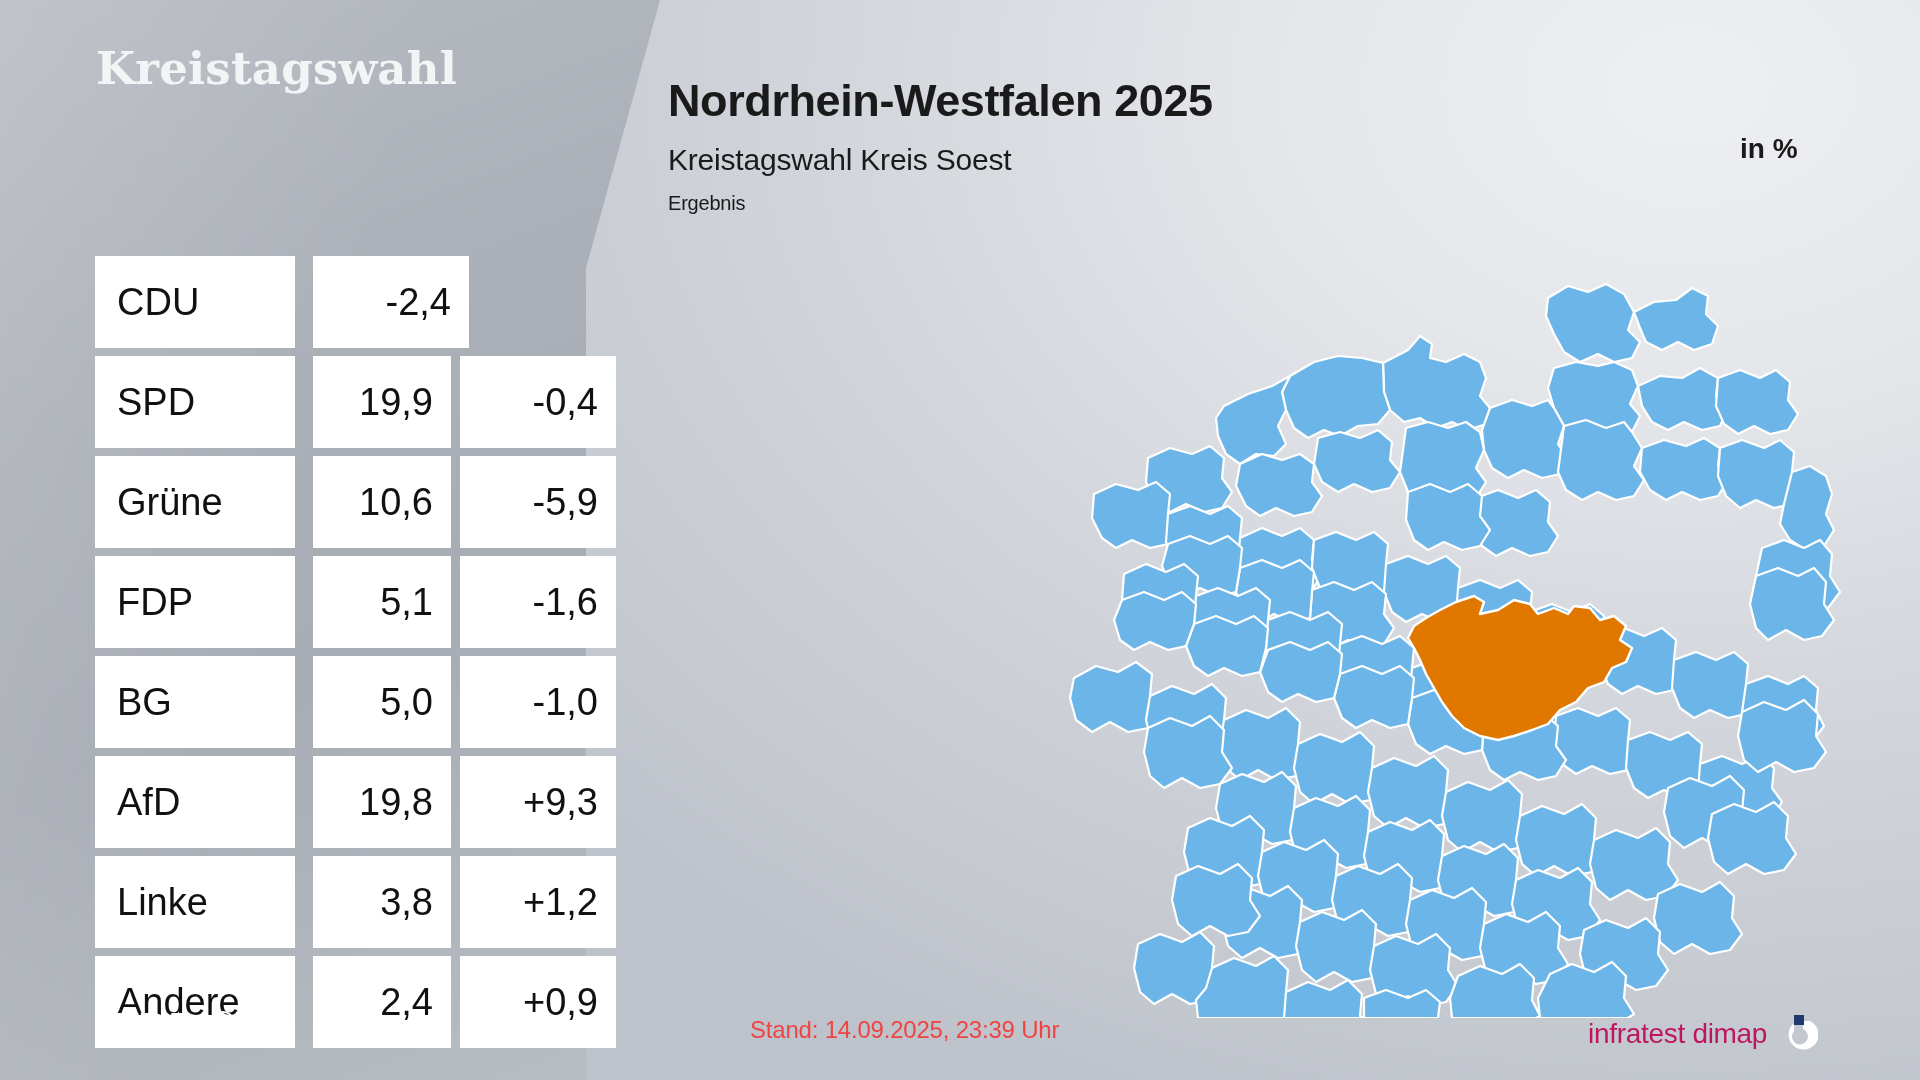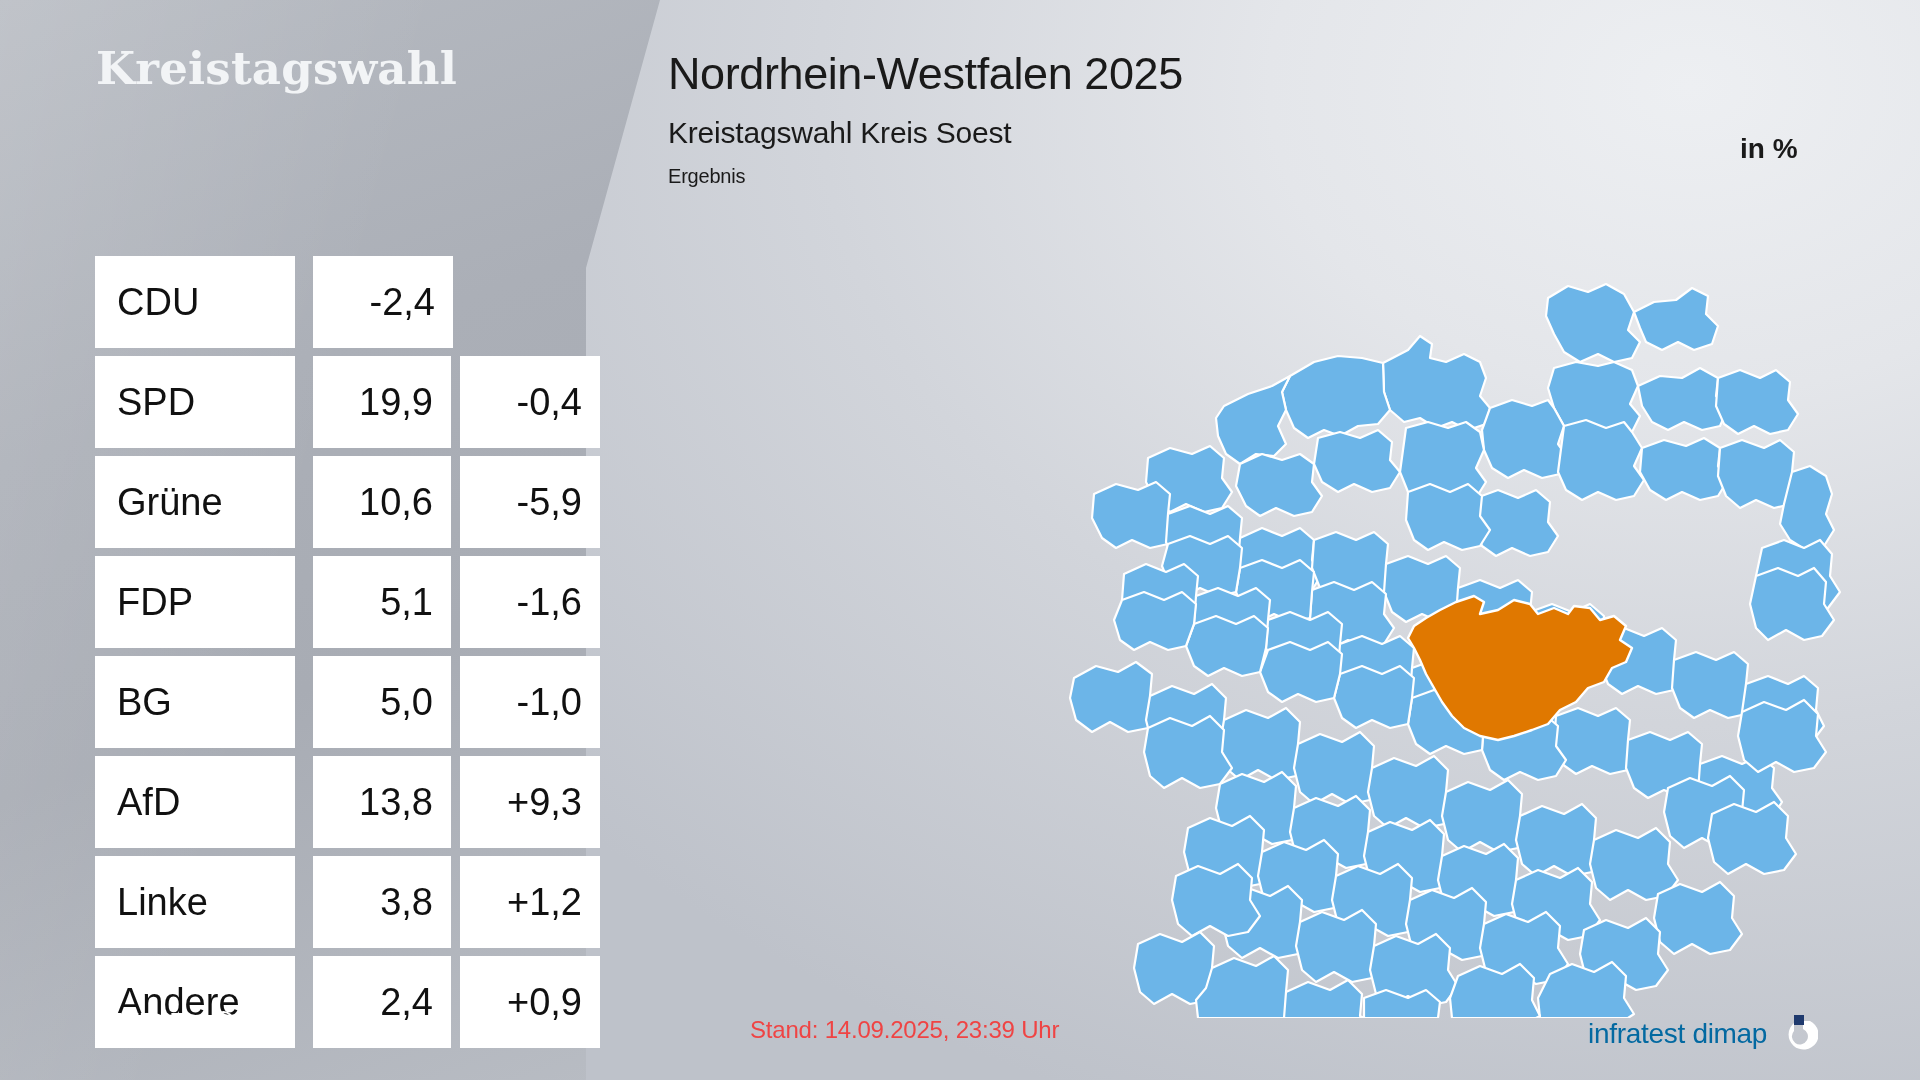--- a/index.html
+++ b/index.html
@@ -27,38 +27,38 @@
   
   #headline {
     position:absolute; left:96px; top:42px;
     font-family:"DejaVu Serif", serif;
     font-weight:bold; font-size:45px; color:#F2F4F6;
     letter-spacing:0.2px;
   }
 
   
   #header { position:absolute; left:668px; top:48px; }
-  #main-title { font-size:45px; font-weight:normal; color:#1A1A1A; letter-spacing:-0.4px; }
+  #main-title { font-size:45px; font-weight:bold; color:#1A1A1A; letter-spacing:-0.4px;margin-top:27px; }
   #sub-title  { font-size:30px; color:#1A1A1A; margin-top:16px; letter-spacing:-0.2px; }
   #result-label { font-size:20px; color:#1A1A1A; margin-top:15px; letter-spacing:-0.2px; }
   #unit-label {
     position:absolute; left:1740px; top:133px;
     font-size:28px; font-weight:bold; color:#1A1A1A;
   }
 
   
   #results-table { position:absolute; left:95px; top:256px; }
   .result-row { display:flex; height:92px; margin-bottom:8px; }
   .cell {
     background:#FFFFFF; display:flex; align-items:center; height:92px;
     font-size:38px; color:#111111;
   }
   .cell-party  { width:200px; justify-content:flex-start; padding-left:22px; margin-right:18px; }
   .cell-value  { width:138px; justify-content:flex-end; padding-right:18px; margin-right:9px; }
-  .cell-change { width:140px; justify-content:flex-end; padding-right:18px; }
+  .cell-change { width:156px; justify-content:flex-end; padding-right:18px; }
 
   
   #wdr-logo {
     position:absolute; left:96px; top:1008px;
     display:flex; align-items:flex-start;
   }
   #wdr-text {
     font-family:"DejaVu Sans", sans-serif;
     font-weight:bold; font-size:43px; color:#FFFFFF;
     letter-spacing:-2.5px; line-height:1; transform:scaleX(0.92); transform-origin:left;
@@ -72,21 +72,21 @@
 
   #timestamp {
     position:absolute; left:750px; top:1016px;
     font-size:24px; color:#ef4444; letter-spacing:-0.2px;
   }
 
   #idimap-logo {
     position:absolute; left:1588px; top:1014px;
     display:flex; align-items:center;
   }
-  #idimap-text { font-size:28px; color:#0369a1; letter-spacing:-0.3px; }
+  #idimap-text { font-size:28px; color:#be185d; letter-spacing:-0.3px; }
   #idimap-mark { margin-left:13px; position:relative; width:38px; height:40px; }
 
   
   #map-wrap { position:absolute; left:1028px; top:258px; width:820px; height:760px; }
   #map-svg { width:100%; height:100%; display:block; }
   .district { fill:#6CB5E8; stroke:#FFFFFF; stroke-width:2.2; stroke-linejoin:round; }
   .district-highlight { fill:#E07800; stroke:#FFFFFF; stroke-width:2.4; stroke-linejoin:round; }
 </style>
 </head>
 <body>
@@ -123,21 +123,21 @@
       <div class="cell cell-value">5,1</div>
       <div class="cell cell-change">-1,6</div>
     </div>
     <div class="result-row">
       <div class="cell cell-party">BG</div>
       <div class="cell cell-value">5,0</div>
       <div class="cell cell-change">-1,0</div>
     </div>
     <div class="result-row">
       <div class="cell cell-party">AfD</div>
-      <div class="cell cell-value">13,8</div>
+      <div class="cell cell-value">19,8</div>
       <div class="cell cell-change">+9,3</div>
     </div>
     <div class="result-row">
       <div class="cell cell-party">Linke</div>
       <div class="cell cell-value">3,8</div>
       <div class="cell cell-change">+1,2</div>
     </div>
     <div class="result-row">
       <div class="cell cell-party">Andere</div>
       <div class="cell cell-value">2,4</div>

